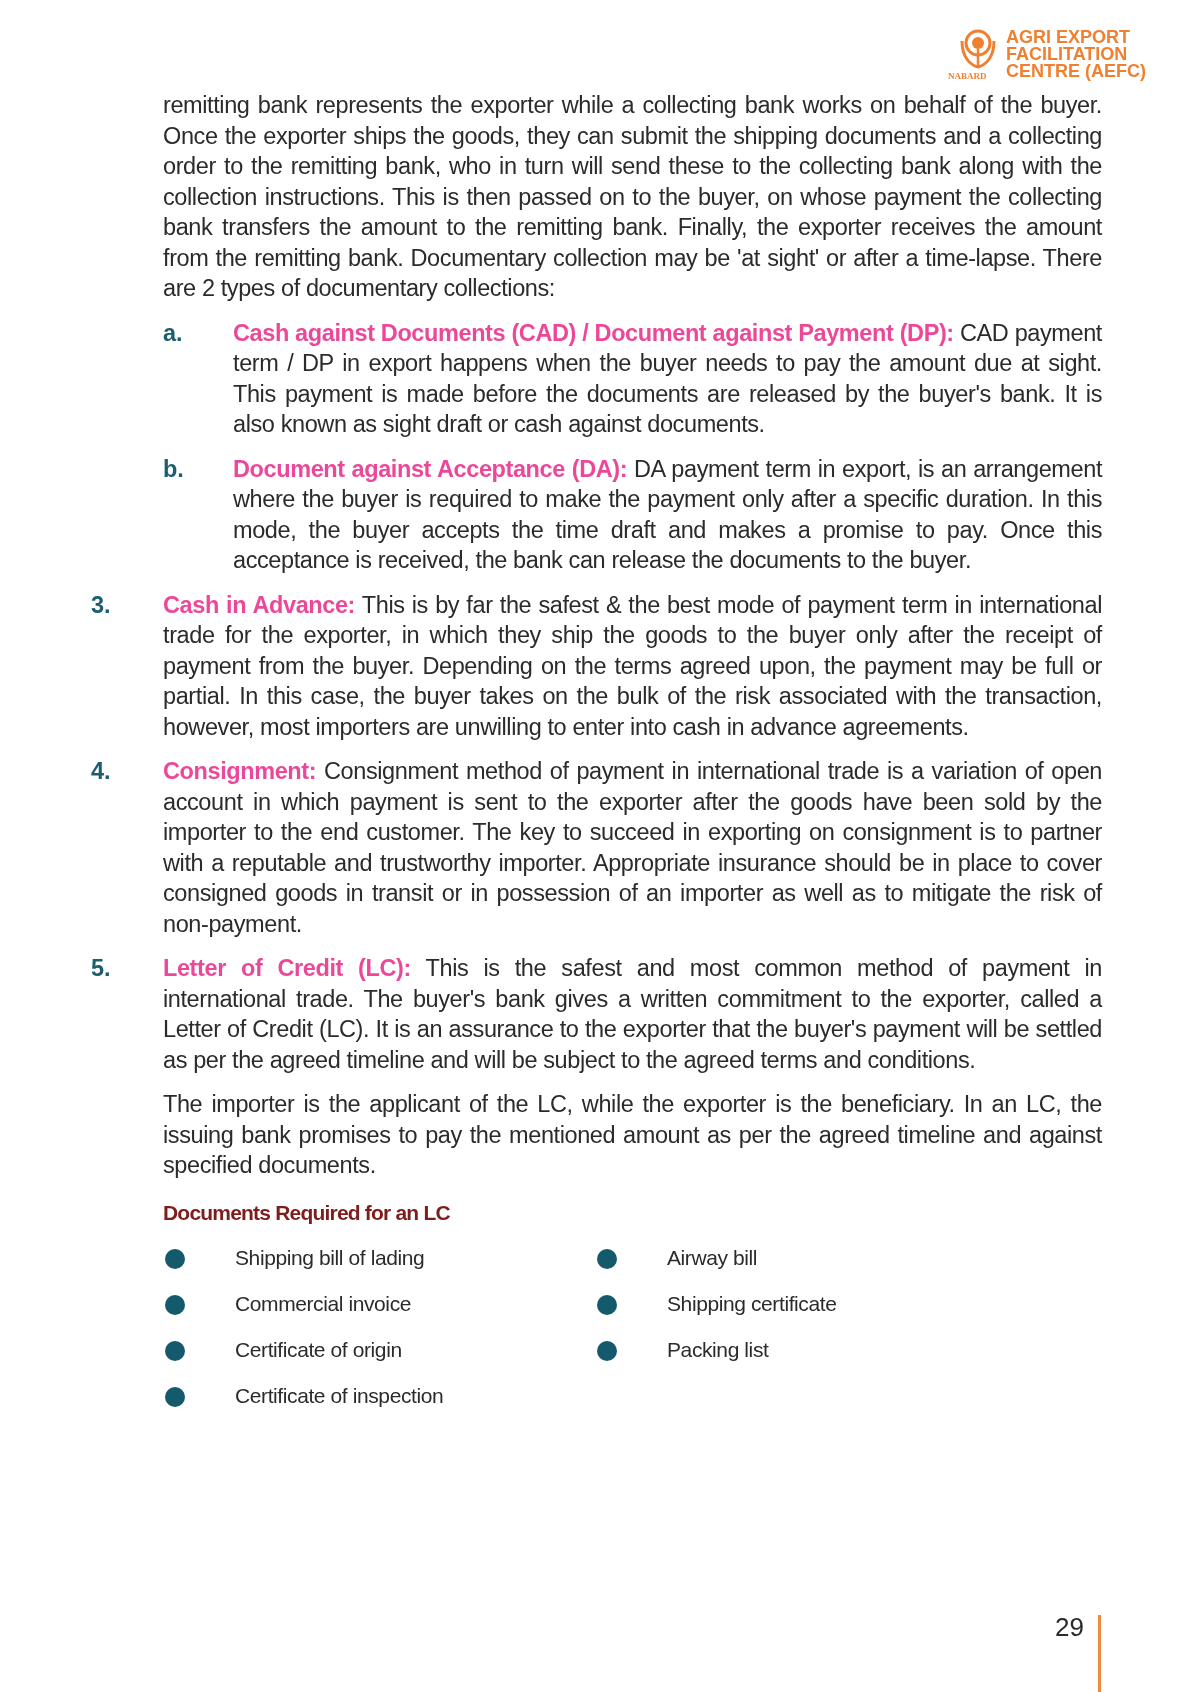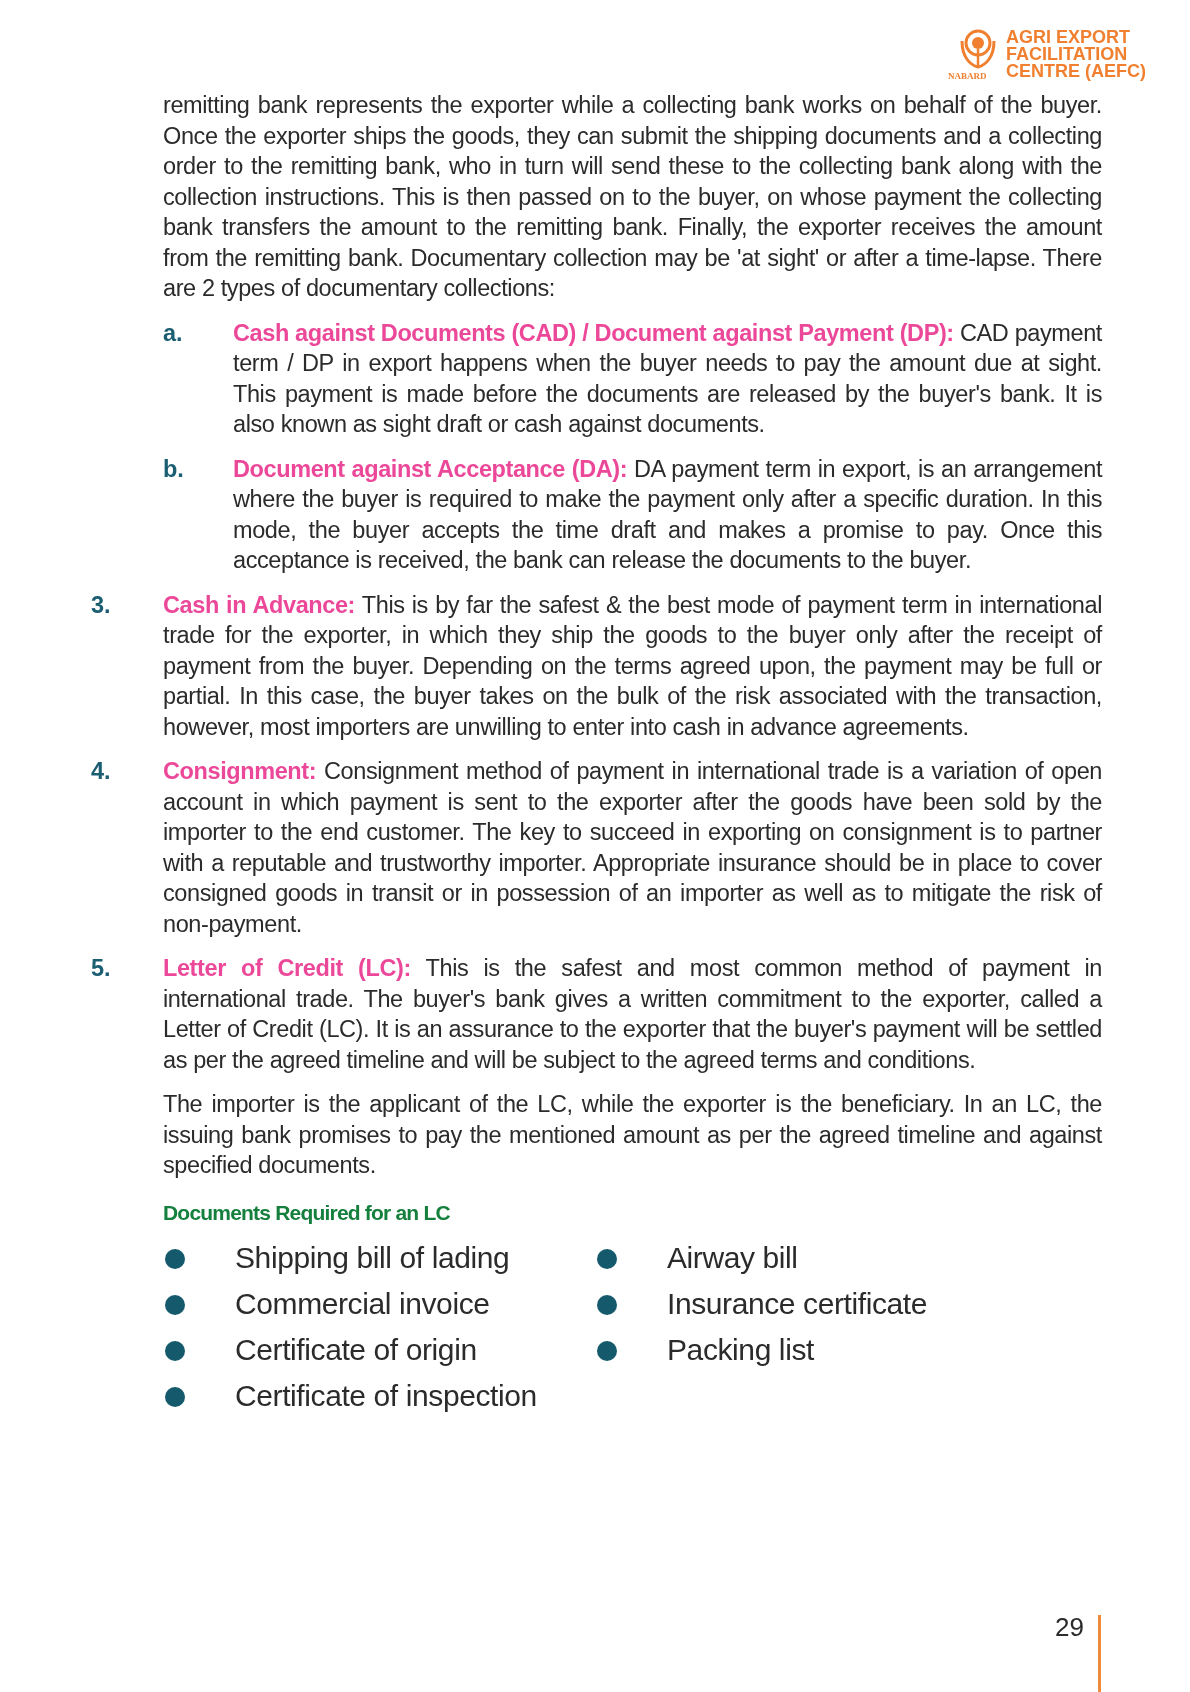--- a/index.html
+++ b/index.html
@@ -18,23 +18,23 @@
     p, .item-text { margin: 0; font-size: 23.5px; line-height: 30.5px; text-align: justify; letter-spacing: -0.4px; }
     .intro { margin-bottom: 14px; }
 
     .sub { position: relative; margin-left: 70px; margin-bottom: 14px; }
     .sub .marker { position: absolute; left: -70px; top: 0; font-weight: bold; color: #1b5e72; font-size: 23.5px; line-height: 30.5px; }
     .num { position: relative; margin-bottom: 14px; }
     .num .marker { position: absolute; left: -72px; top: 0; font-weight: bold; color: #1b5e72; font-size: 23.5px; line-height: 30.5px; }
     .term { font-weight: bold; color: #ec4899; }
 
     .para2 { margin-bottom: 18px; }
-    .docs-heading { font-weight: bold; font-size: 21px; line-height: 28px; color: #15803d; margin-bottom: 8px; letter-spacing: -0.8px; }
+    .docs-heading { font-weight: bold; font-size: 21px; line-height: 28px; color: #7f1d1d; margin-bottom: 8px; letter-spacing: -0.8px; }
     .docs { display: grid; grid-template-columns: 432px 400px; row-gap: 0px; }
-    .doc { position: relative; padding-left: 72px; font-size: 30px; line-height: 46px; letter-spacing: -0.4px; }
+    .doc { position: relative; padding-left: 72px; font-size: 21px; line-height: 46px; letter-spacing: -0.4px; }
     .bullet { position: absolute; left: 2px; top: 14px; width: 20px; height: 20px; border-radius: 50%; background: #155a6c; }
 
     .page-num { position: absolute; left: 1055px; top: 1612px; font-size: 26px; color: #2b2b2b; }
     .page-rule { position: absolute; left: 1098px; top: 1615px; width: 3px; height: 77px; background: #f08a3c; }
   </style>
 </head>
 <body>
 
 <div class="header">
   <div class="logo">
@@ -82,21 +82,21 @@
   </div>
 
   <p class="para2">The importer is the applicant of the LC, while the exporter is the beneficiary. In an LC, the issuing bank promises to pay the mentioned amount as per the agreed timeline and against specified documents.</p>
 
   <div class="docs-heading">Documents Required for an LC</div>
 
   <div class="docs">
     <div class="doc"><span class="bullet"></span><span>Shipping bill of lading</span></div>
     <div class="doc"><span class="bullet"></span><span>Airway bill</span></div>
     <div class="doc"><span class="bullet"></span><span>Commercial invoice</span></div>
-    <div class="doc"><span class="bullet"></span><span>Insurance certificate</span></div>
+    <div class="doc"><span class="bullet"></span><span>Shipping certificate</span></div>
     <div class="doc"><span class="bullet"></span><span>Certificate of origin</span></div>
     <div class="doc"><span class="bullet"></span><span>Packing list</span></div>
     <div class="doc"><span class="bullet"></span><span>Certificate of inspection</span></div>
   </div>
 </div>
 
 <div class="page-num">29</div>
 <div class="page-rule"></div>
 
 </body></html>

